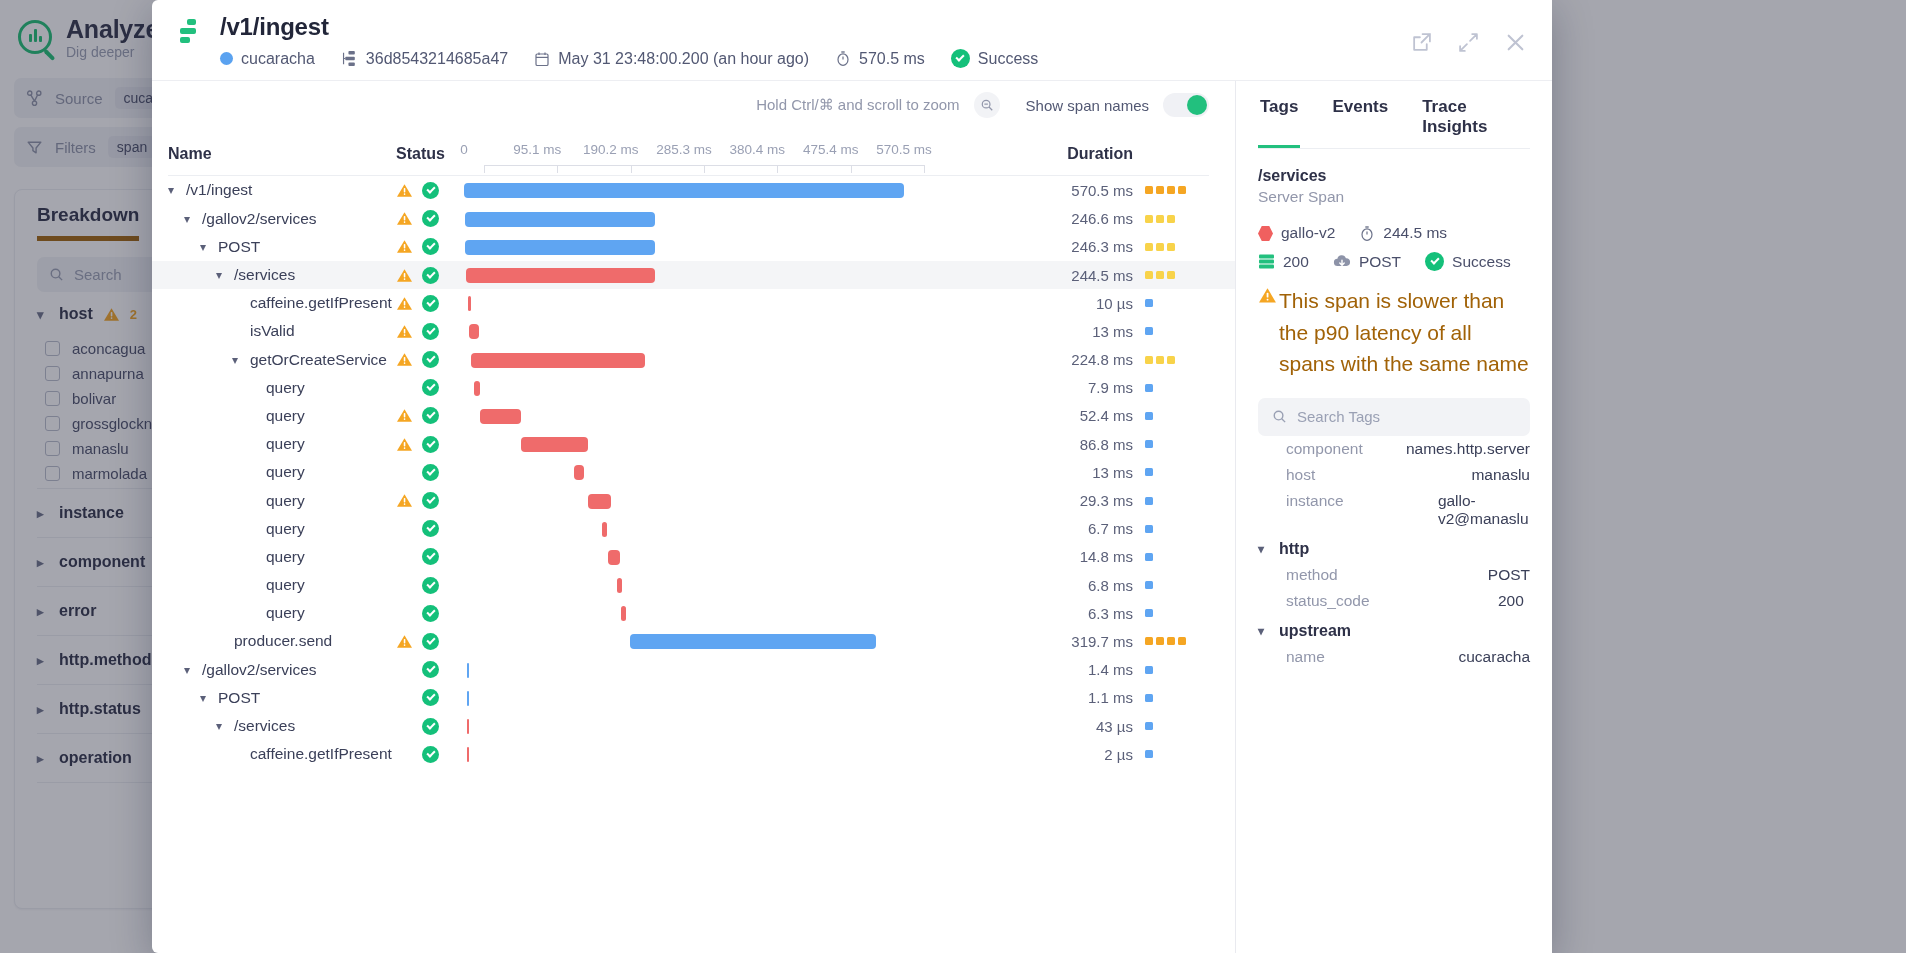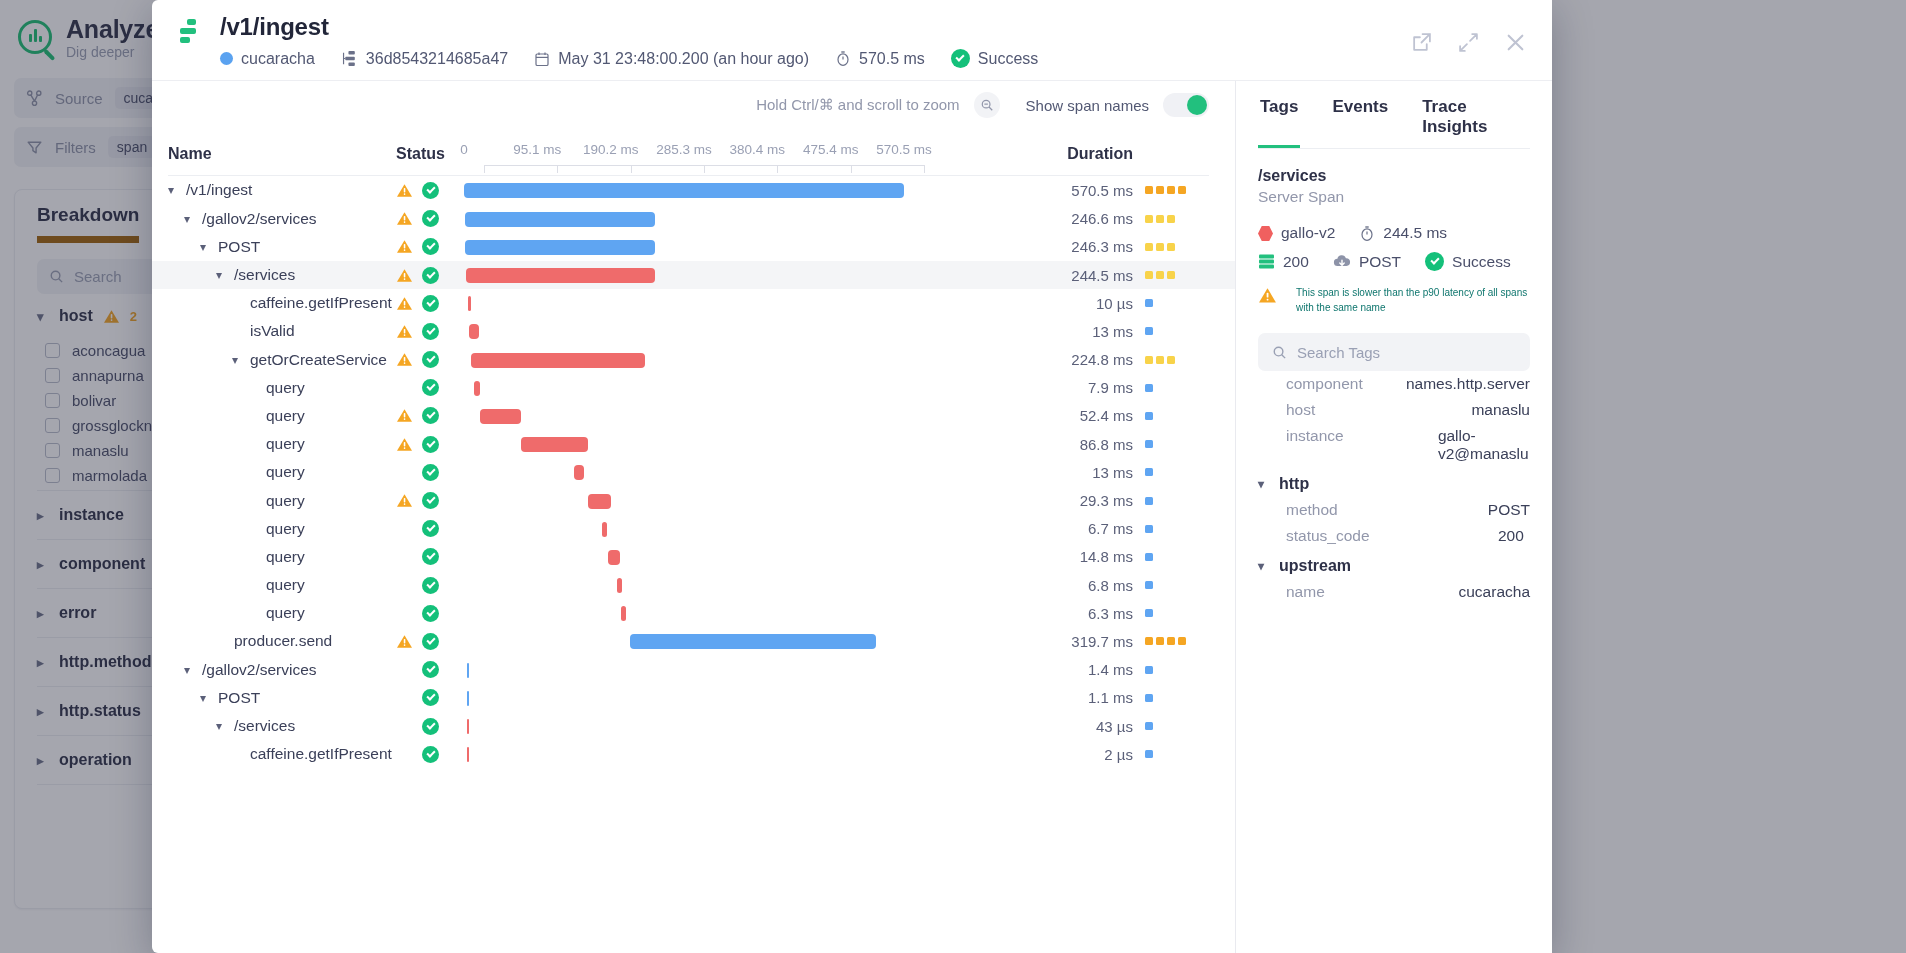--- a/index.html
+++ b/index.html
@@ -24,21 +24,21 @@
   .bg-title { font-size:25px; font-weight:bold; color:#2e3148; line-height:1.05; letter-spacing:-.2px;}
   .bg-sub { font-size:14px; color:#9aa0b4; margin-top:2px;}
   .bg-bar { margin:4px 14px 0 14px; background:#f2f3f6; border-radius:7px; padding:9px 12px;
             display:flex; align-items:center; gap:12px; font-size:15px; color:#8d93a8; }
   .bg-bar + .bg-bar { margin-top:9px; }
   .bg-chip { background:#e7e9ef; border-radius:5px; padding:3px 9px; color:#4a4f6a; font-size:14px; }
   .bg-panel { margin:22px 14px 0 14px; background:#fff; border:1px solid #eceef2; border-radius:8px;
               height:720px; padding:0 14px; box-shadow:0 1px 2px rgba(20,25,50,.05);}
   .bg-tabrow { display:flex; gap:26px; padding:14px 8px 0 8px; }
   .bg-tab { font-size:19px; font-weight:bold; color:#2e3148; padding-bottom:10px; }
-  .bg-tab.active { border-bottom:7px solid #a16207; }
+  .bg-tab.active { border-bottom:5px solid #a16207; }
   .bg-search { margin:16px 8px 0 8px; background:#f2f3f6; border-radius:7px; padding:9px 12px;
                font-size:15px; color:#9aa0b4; display:flex; align-items:center; gap:10px;}
   .bg-grp { display:flex; align-items:center; gap:10px; font-size:16px; font-weight:bold; color:#2e3148;
             padding:13px 8px; }
   .bg-grp .caret { color:#6b7189; font-size:13px; width:12px; }
   .bg-opt { display:flex; align-items:center; gap:12px; padding:4px 8px 4px 16px; font-size:15px; color:#4a4f6a;}
   .bg-cb { width:15px; height:15px; border:1.5px solid #b9bdcc; border-radius:3px; flex:none;}
   .bg-div { height:1px; background:#eceef2; margin:2px 8px; }
   .bg-warn { color:#f5a623; font-size:13px; }
 
@@ -114,21 +114,21 @@
   
   .tabs { display:flex; gap:30px; padding-top:6px; border-bottom:1px solid #eceef2; }
   .tab { font-size:17px; font-weight:bold; color:#2e3148; padding:10px 2px 11px 2px;}
   .tab.active { border-bottom:3px solid #22c07e; }
   .sp-name { font-size:16px; font-weight:bold; color:#2e3148; margin-top:18px;}
   .sp-kind { font-size:15.5px; color:#9297ab; margin-top:3px;}
   .sp-chips { display:flex; align-items:center; gap:10px; margin-top:18px; flex-wrap:wrap;}
   .chip { display:flex; align-items:center; gap:8px; font-size:15.5px; color:#4a4f6a; margin-right:14px;}
   .hex { width:15px; height:15px; background:#f0605f; flex:none;
          clip-path:polygon(25% 0,75% 0,100% 50%,75% 100%,25% 100%,0 50%);}
-  .warn-note { display:flex; gap:19px; margin-top:14px; font-size:10px; color:#0f766e; line-height:1.5; max-width:500px;}
+  .warn-note { display:flex; gap:2px; margin-top:14px; font-size:21px; color:#a16207; line-height:1.5; max-width:500px;}
   .search-tags { margin-top:18px; background:#f2f3f6; border-radius:7px; height:38px; display:flex; align-items:center;
                  gap:10px; padding:0 14px; font-size:15px; color:#9aa0b4;}
   .tag-row { display:flex; align-items:flex-start; padding:4px 0 4px 0; font-size:15.5px;}
   .tag-k { width:240px; color:#9297ab; padding-left:28px;}
   .tag-v { color:#3b4059; }
   .tag-grp { display:flex; align-items:center; gap:10px; font-size:16px; font-weight:bold; color:#2e3148; padding:8px 0 4px 0;}
   .tag-grp .caret { color:#5b6079;}
 </style>
 </head>
 <body>

